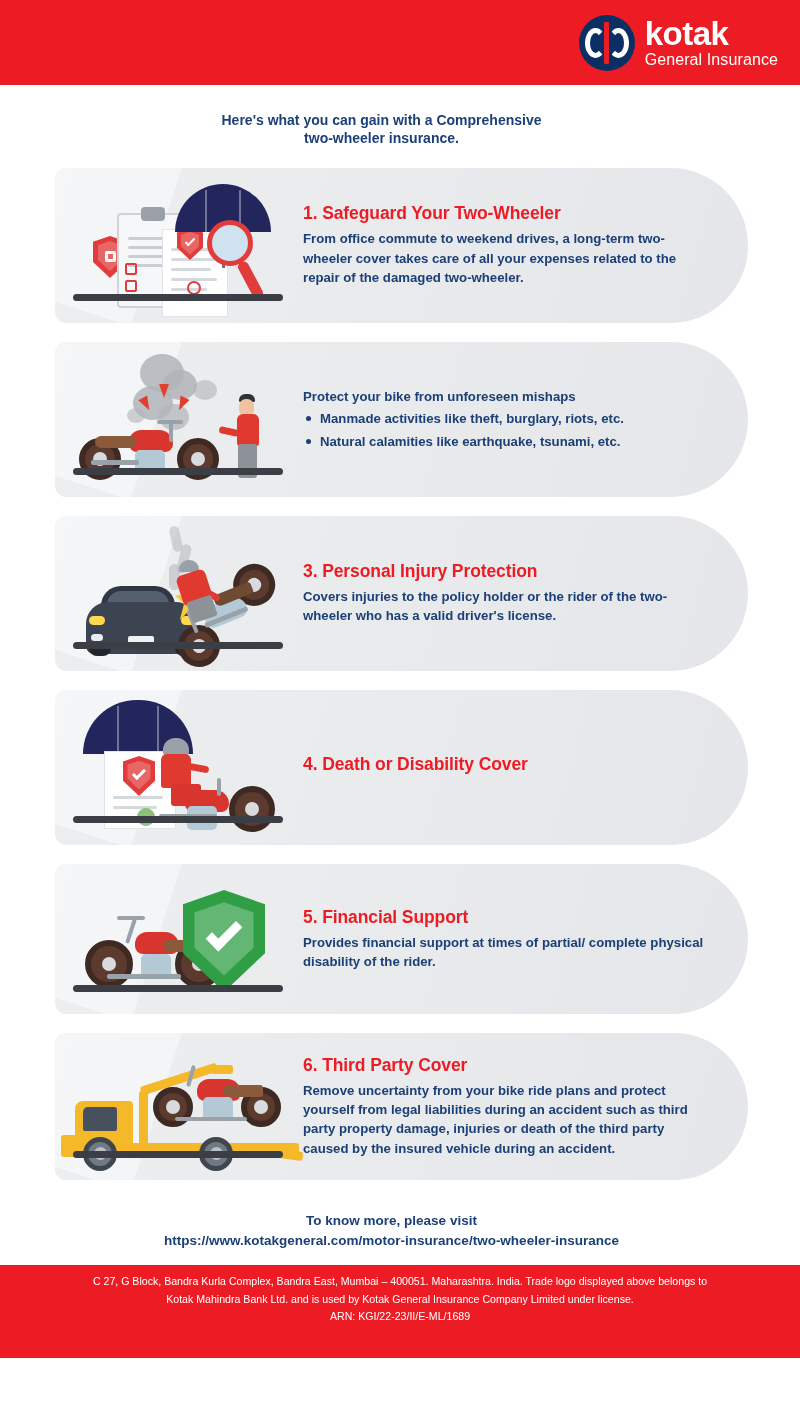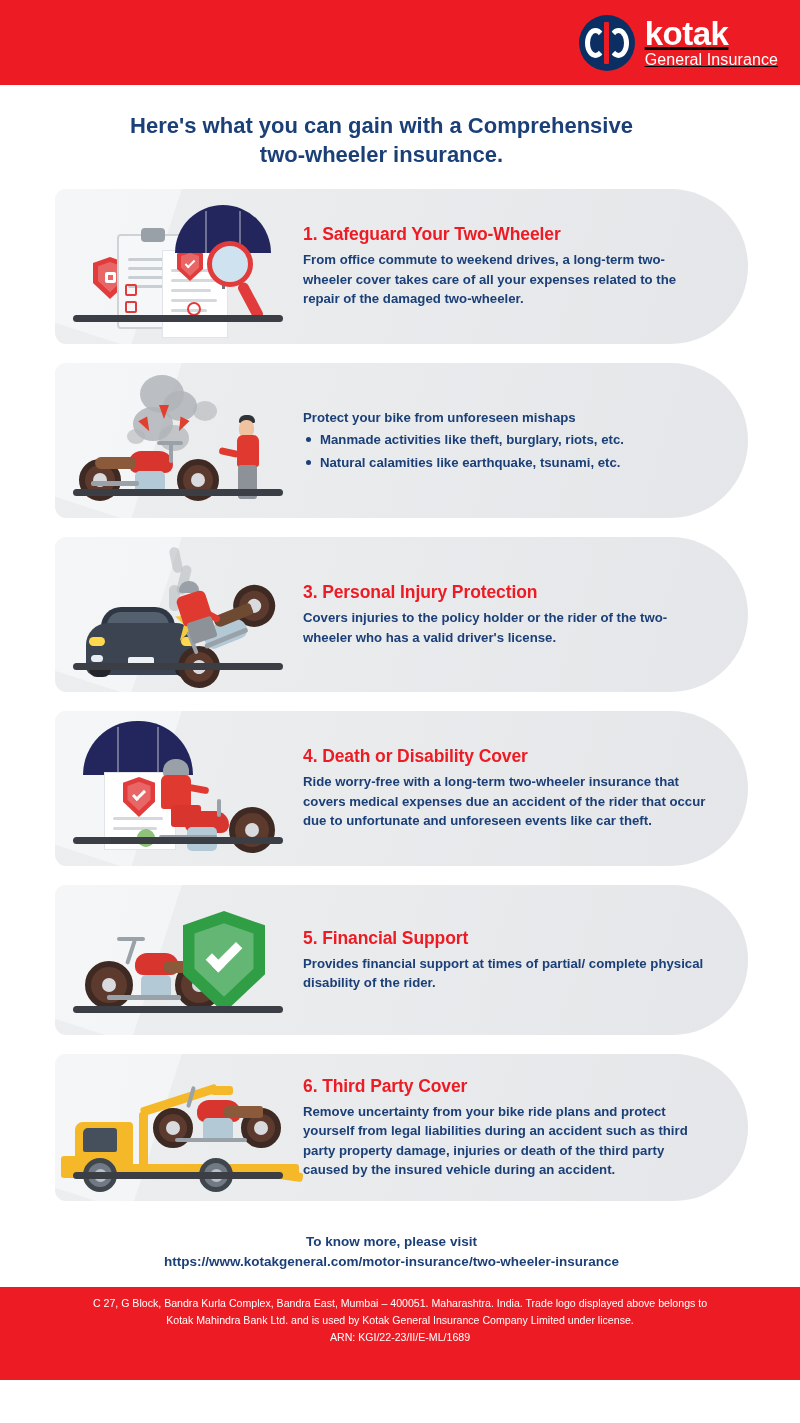--- a/index.html
+++ b/index.html
@@ -48,41 +48,41 @@
   .logo-mark .kc {
     position: absolute;
     top: 13px;
     width: 21px;
     height: 30px;
     border: 5px solid #ffffff;
     border-radius: 50%;
   }
   .logo-mark .kc.l { left: 6px; border-right-color: transparent; }
   .logo-mark .kc.r { right: 6px; border-left-color: transparent; }
-  .logo-text { line-height: 1; text-decoration: underline; }
+  .logo-text { line-height: 1; }
   .logo-text .brand {
     font-size: 33px;
     font-weight: bold;
     color: #ffffff;
     letter-spacing: -0.5px;
     display: block;
   }
   .logo-text .sub {
     font-size: 16px;
     color: #ffffff;
     display: block;
     margin-top: 2px;
     letter-spacing: 0.1px;
   }
 
   
   .page-title {
     text-align: center;
     color: #1b3f77;
-    font-size: 22px;
+    font-size: 14px;
     font-weight: bold;
     line-height: 1.32;
     padding: 26px 90px 18px 53px;
   }
 
   
   .cards { padding: 2px 52px 0 55px; }
 
   .card {
     position: relative;
@@ -641,21 +641,20 @@
         <div class="hair" style="left:10px;top:0px;width:26px;height:18px;background:#9aa0a8;border-radius:12px 12px 4px 4px;"></div>
         <div class="torso" style="left:8px;top:16px;width:30px;height:34px;"></div>
         <div class="arm" style="left:28px;top:26px;width:28px;transform:rotate(10deg);"></div>
         <div class="legs" style="left:18px;top:46px;width:30px;height:22px;background:#d9352f;"></div>
       </div>
 
       <div class="ground"></div>
     </div>
     <div class="card-body">
       <div class="card-heading">4. Death or Disability Cover</div>
-      <div class="card-desc">Ride worry-free with a long-term two-wheeler insurance that covers medical expenses due an accident of the rider that occur due to unfortunate and unforeseen events like car theft.</div>
     </div>
   </div>
 
   <div class="card card-5">
     <div class="card-art">
       <div class="bike" style="left:24px;top:48px;width:150px;height:76px;">
         <div class="wheel" style="left:6px;top:28px;width:48px;height:48px;"></div>
         <div class="wheel" style="left:96px;top:28px;width:48px;height:48px;"></div>
         <div class="tank" style="left:56px;top:20px;"></div>
         <div class="seat" style="left:84px;top:28px;background:#8a5a3b;"></div>

